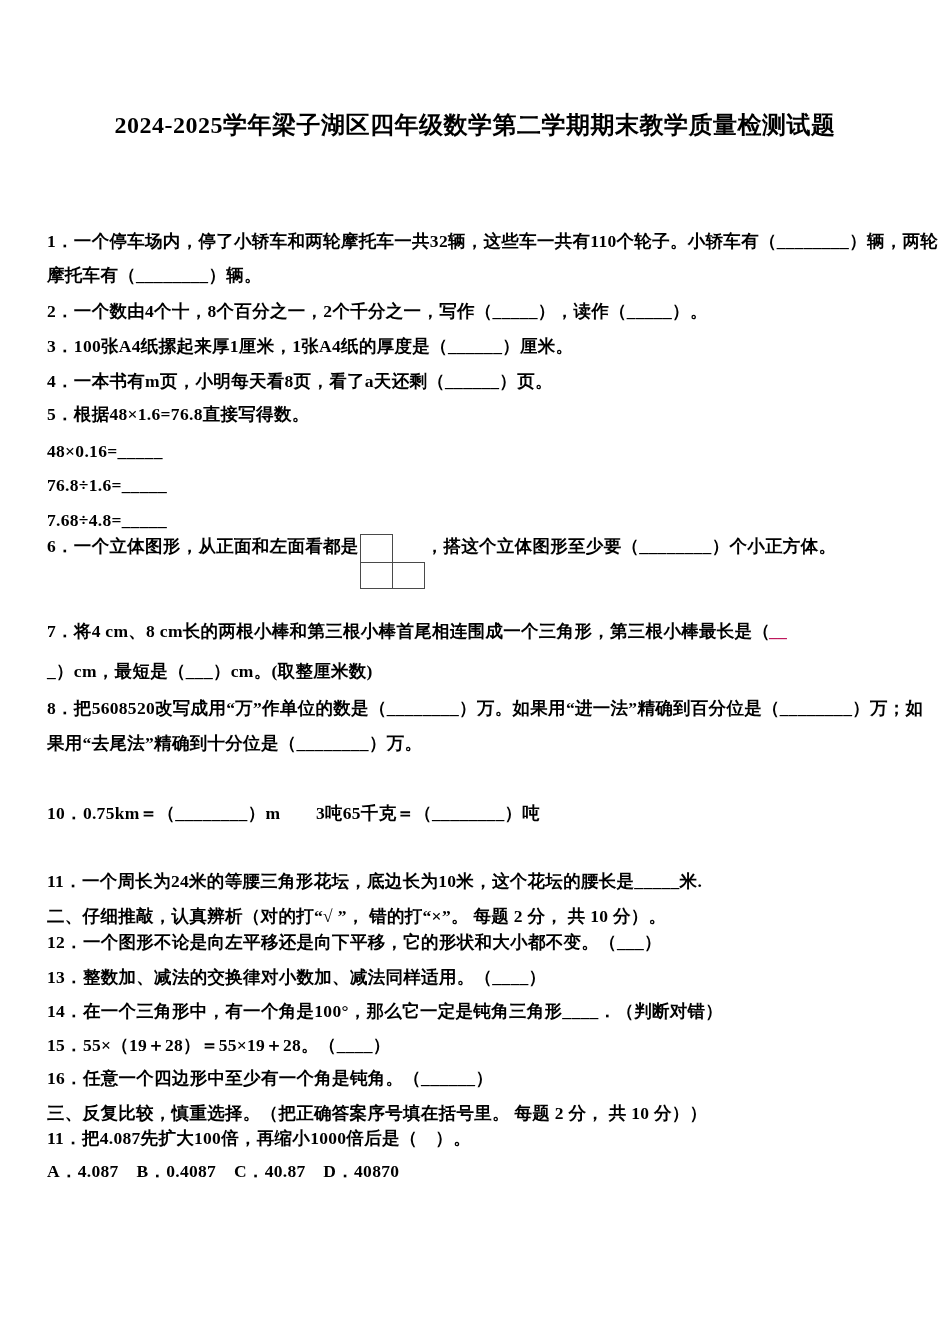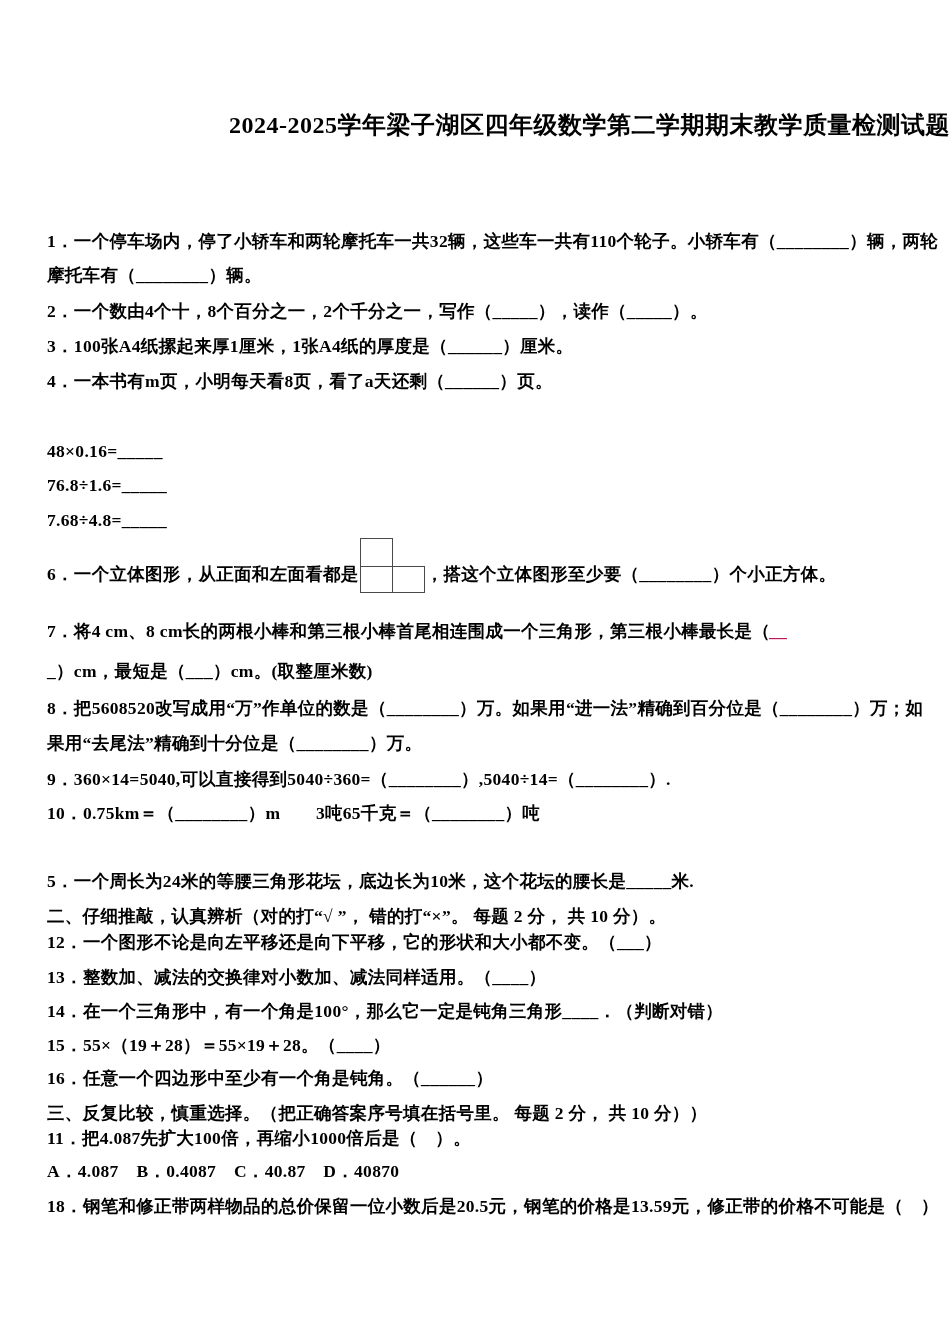--- a/index.html
+++ b/index.html
@@ -11,21 +11,21 @@
     color: #000;
     font-family: "Liberation Serif", "DejaVu Serif", serif;
     font-weight: 700;
     overflow: hidden;
   }
   .title {
     position: absolute;
     top: 109px;
     left: 0;
     width: 100%;
-    text-align: right;
+    text-align: center;
     font-size: 24px;
     font-weight: 700;
     letter-spacing: 0.5px;
     white-space: nowrap;
   }
   .ln {
     position: absolute;
     left: 47px;
     font-size: 17.5px;
     line-height: 24px;
@@ -33,21 +33,21 @@
     letter-spacing: 0.3px;
   }
   .gray-blank { color: #be185d; font-style: italic; }
   
   .q6-row {
     position: absolute;
     left: 47px;
     top: 534px;
     height: 59px;
     display: flex;
-    align-items: flex-end;
+    align-items: flex-start;
     font-size: 17.5px;
     letter-spacing: 0.3px;
     white-space: nowrap;
   }
   .q6-row .txt { margin-bottom: 7px; }
   .fig { display: inline-block; margin: 0 1px; }
   .fig-top {
     width: 31px; height: 27px;
     border: 1px solid #4a4a4a;
     background: #fff;
@@ -65,49 +65,48 @@
 
 <div class="page">
 
   <div class="title">2024-2025学年梁子湖区四年级数学第二学期期末教学质量检测试题</div>
 
   <div class="ln" style="top:229px">1．一个停车场内，停了小轿车和两轮摩托车一共32辆，这些车一共有110个轮子。小轿车有（________）辆，两轮</div>
   <div class="ln" style="top:263px">摩托车有（________）辆。</div>
   <div class="ln" style="top:299px">2．一个数由4个十，8个百分之一，2个千分之一，写作（_____），读作（_____）。</div>
   <div class="ln" style="top:334px">3．100张A4纸摞起来厚1厘米，1张A4纸的厚度是（______）厘米。</div>
   <div class="ln" style="top:369px">4．一本书有m页，小明每天看8页，看了a天还剩（______）页。</div>
+  <div class="ln" style="top:402px">5．根据48×1.6=76.8直接写得数。</div>
   <div class="ln" style="top:439px">48×0.16=_____</div>
   <div class="ln" style="top:473px">76.8÷1.6=_____</div>
   <div class="ln" style="top:508px">7.68÷4.8=_____</div>
 
   <div class="q6-row">
     <span class="txt">6．一个立体图形，从正面和左面看都是</span>
     <span class="fig">
       <span class="fig-top" style="display:block"></span>
       <span class="fig-bottom">
         <span class="sq"></span>
         <span class="sq"></span>
       </span>
     </span>
     <span class="txt">，搭这个立体图形至少要（________）个小正方体。</span>
   </div>
 
   <div class="ln" style="top:619px"><span>7．将4 cm、8 cm长的两根小棒和第三根小棒首尾相连围成一个三角形，第三根小棒最长是（</span><span class="gray-blank">__</span></div>
   <div class="ln" style="top:659px">_）cm，最短是（___）cm。(取整厘米数)</div>
   <div class="ln" style="top:696px">8．把5608520改写成用“万”作单位的数是（________）万。如果用“进一法”精确到百分位是（________）万；如</div>
   <div class="ln" style="top:731px">果用“去尾法”精确到十分位是（________）万。</div>
-  <div class="ln" style="top:767px">9．360×14=5040,可以直接得到5040÷360=（________）,5040÷14=（________）.</div>
   <div class="ln" style="top:801px">10．0.75km＝（________）m　　3吨65千克＝（________）吨</div>
-  <div class="ln" style="top:869px">5．一个周长为24米的等腰三角形花坛，底边长为10米，这个花坛的腰长是_____米.</div>
+  <div class="ln" style="top:869px">11．一个周长为24米的等腰三角形花坛，底边长为10米，这个花坛的腰长是_____米.</div>
 
   <div class="ln" style="top:904px">二、仔细推敲，认真辨析（对的打“√ ”， 错的打“×”。 每题 2 分， 共 10 分）。</div>
   <div class="ln" style="top:930px">12．一个图形不论是向左平移还是向下平移，它的形状和大小都不变。（___）</div>
   <div class="ln" style="top:965px">13．整数加、减法的交换律对小数加、减法同样适用。（____）</div>
   <div class="ln" style="top:999px">14．在一个三角形中，有一个角是100°，那么它一定是钝角三角形____．（判断对错）</div>
   <div class="ln" style="top:1033px">15．55×（19＋28）＝55×19＋28。（____）</div>
   <div class="ln" style="top:1066px">16．任意一个四边形中至少有一个角是钝角。（______）</div>
 
   <div class="ln" style="top:1101px">三、反复比较，慎重选择。（把正确答案序号填在括号里。 每题 2 分， 共 10 分））</div>
   <div class="ln" style="top:1126px">11．把4.087先扩大100倍，再缩小1000倍后是（　）。</div>
   <div class="ln" style="top:1159px">A．4.087　B．0.4087　C．40.87　D．40870</div>
-  <div class="ln" style="top:1194px">18．钢笔和修正带两样物品的总价保留一位小数后是20.5元，钢笔的价格是13.59元，修正带的价格不可能是（　）</div>
 
 </div>
 
 </body></html>

